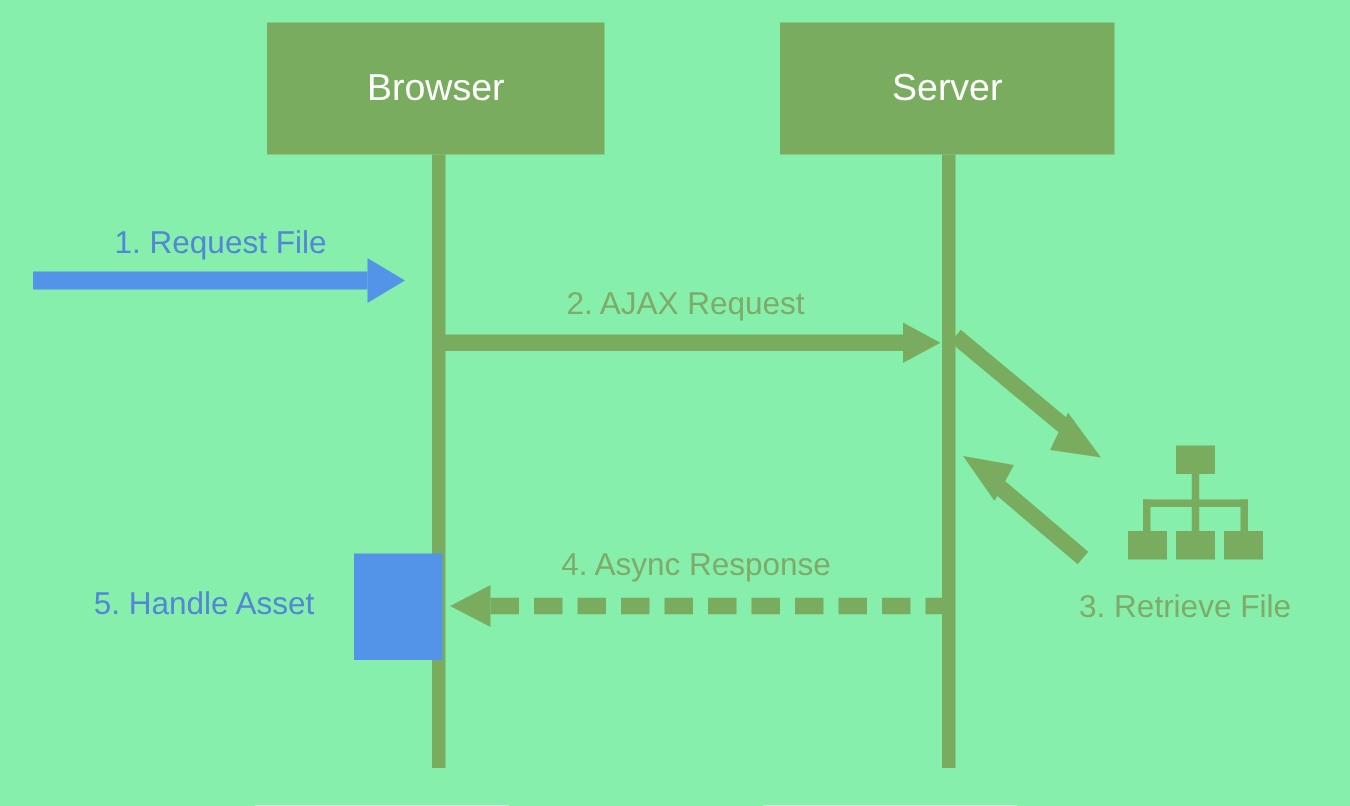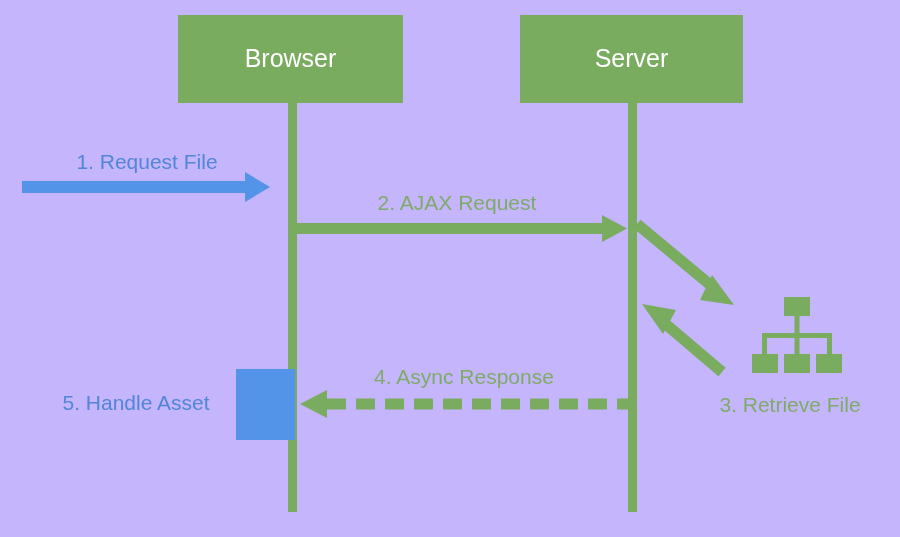--- a/index.html
+++ b/index.html
@@ -8,21 +8,21 @@
     padding: 0;
     background: #ffffff;
   }
   body {
     font-family: "Liberation Sans", sans-serif;
   }
   #diagram-canvas {
     position: relative;
     width: 900px;
     height: 537px;
-    background: #c4b5fd;
+    background: #86efac;
     overflow: hidden;
   }
   #diagram-svg {
     position: absolute;
     top: 0;
     left: 0;
     width: 900px;
     height: 537px;
   }
   .lane-title {

